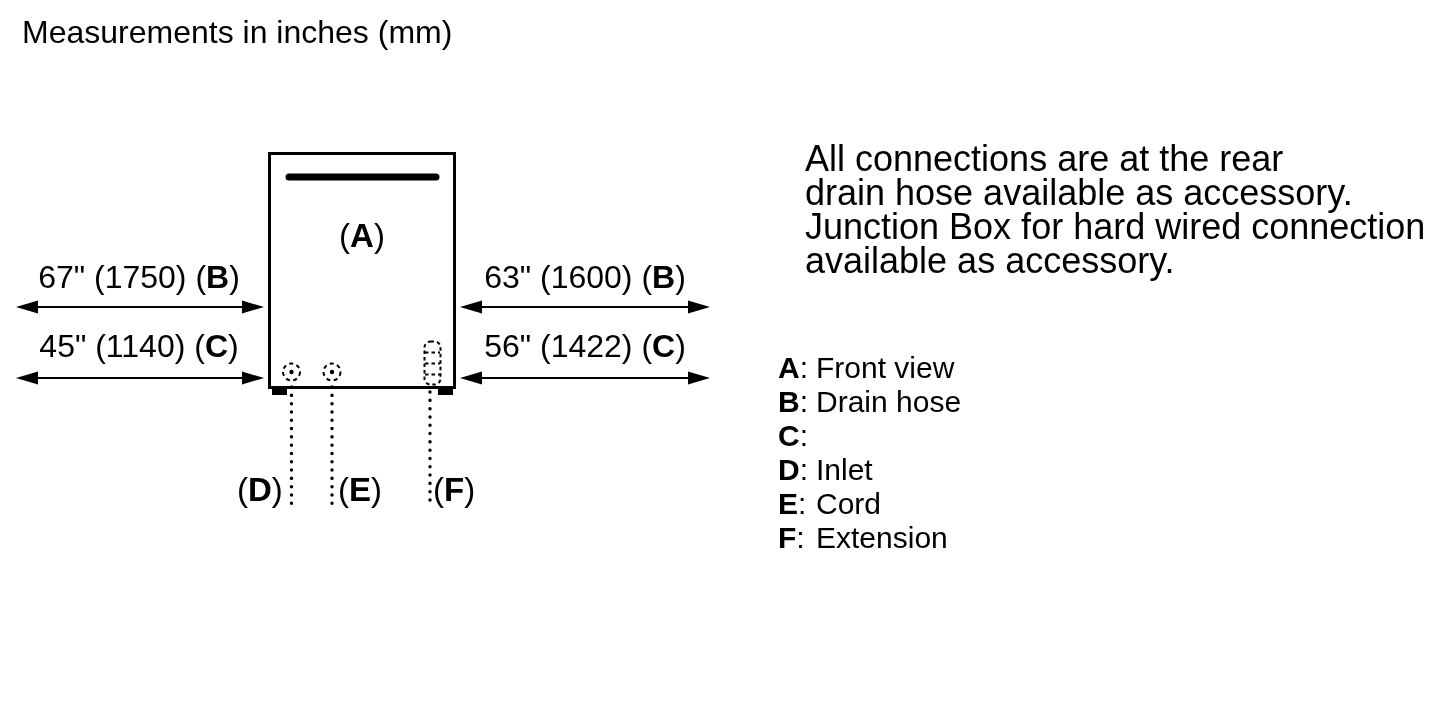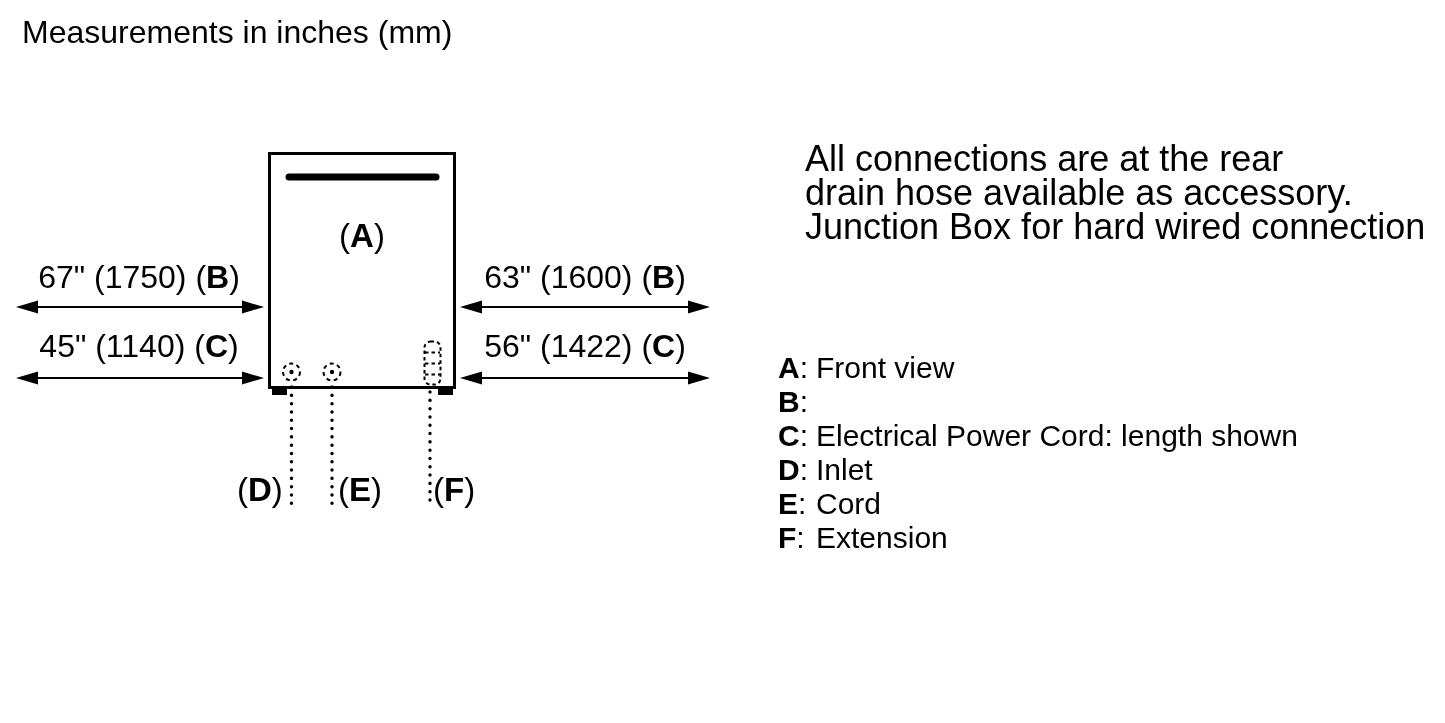--- a/index.html
+++ b/index.html
@@ -120,36 +120,39 @@
   <div class="dim-label pos-right-c"><span>56" (1422)</span><span> (</span><span class="b">C</span><span>)</span></div>
 
   <div class="leader-label pos-d"><span>(</span><span class="b">D</span><span>)</span></div>
   <div class="leader-label pos-e"><span>(</span><span class="b">E</span><span>)</span></div>
   <div class="leader-label pos-f"><span>(</span><span class="b">F</span><span>)</span></div>
 
   <div class="notes">
     <div class="nline">All connections are at the rear</div>
     <div class="nline">drain hose available as accessory.</div>
     <div class="nline">Junction Box for hard wired connection</div>
+    <div class="nline">available as accessory.</div>
   </div>
 
   <div class="legend">
     <div class="lrow">
       <span class="lkey"><span class="b">A</span><span>:</span></span>
       <span class="ldesc">
           <span class="lline">Front view</span>
         </span>
     </div>
     <div class="lrow">
       <span class="lkey"><span class="b">B</span><span>:</span></span>
+      <span class="ldesc">
+          <span class="lline">Drain hose</span>
+        </span>
     </div>
     <div class="lrow">
       <span class="lkey"><span class="b">C</span><span>:</span></span>
       <span class="ldesc">
-          <span class="lline">Electrical Power Cord: length shown</span>
         </span>
     </div>
     <div class="lrow">
       <span class="lkey"><span class="b">D</span><span>:</span></span>
       <span class="ldesc">
           <span class="lline">Inlet</span>
         </span>
     </div>
     <div class="lrow">
       <span class="lkey"><span class="b">E</span><span>:</span></span>

